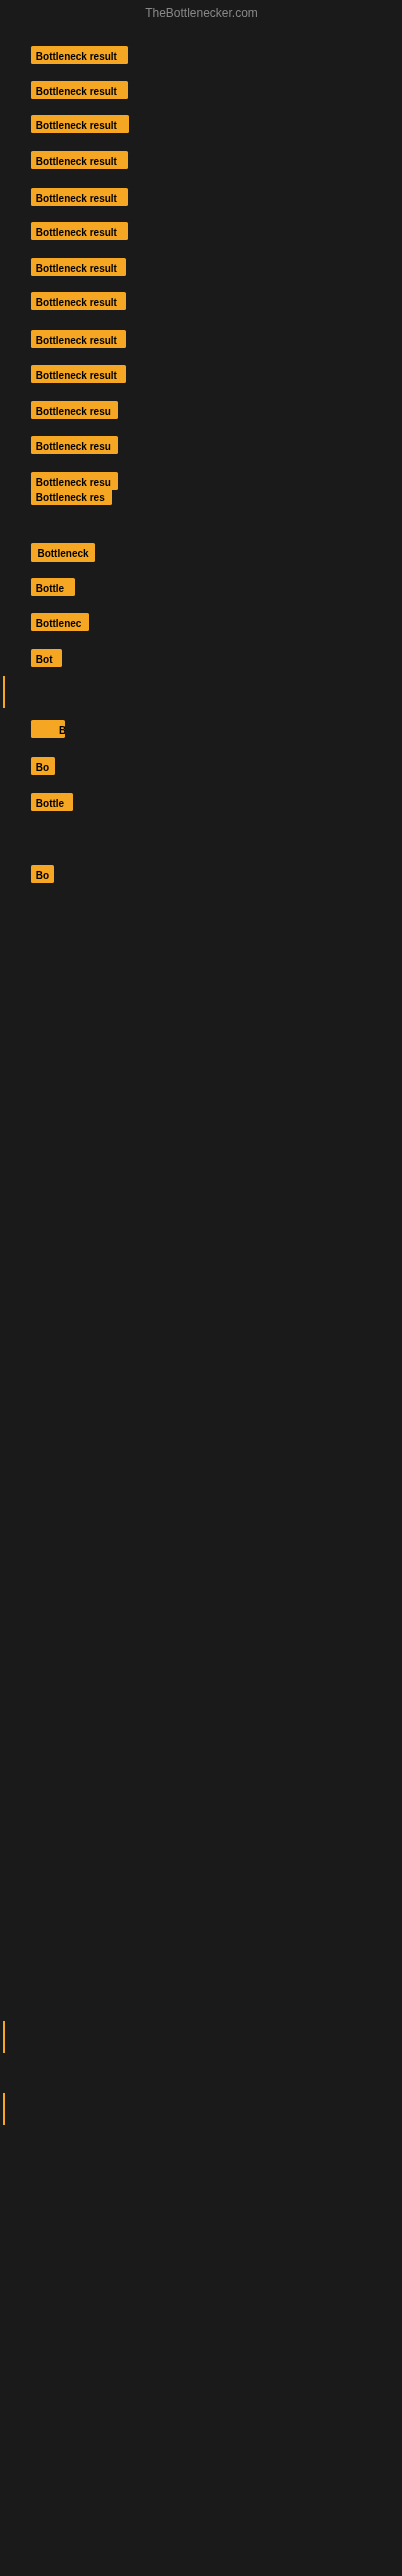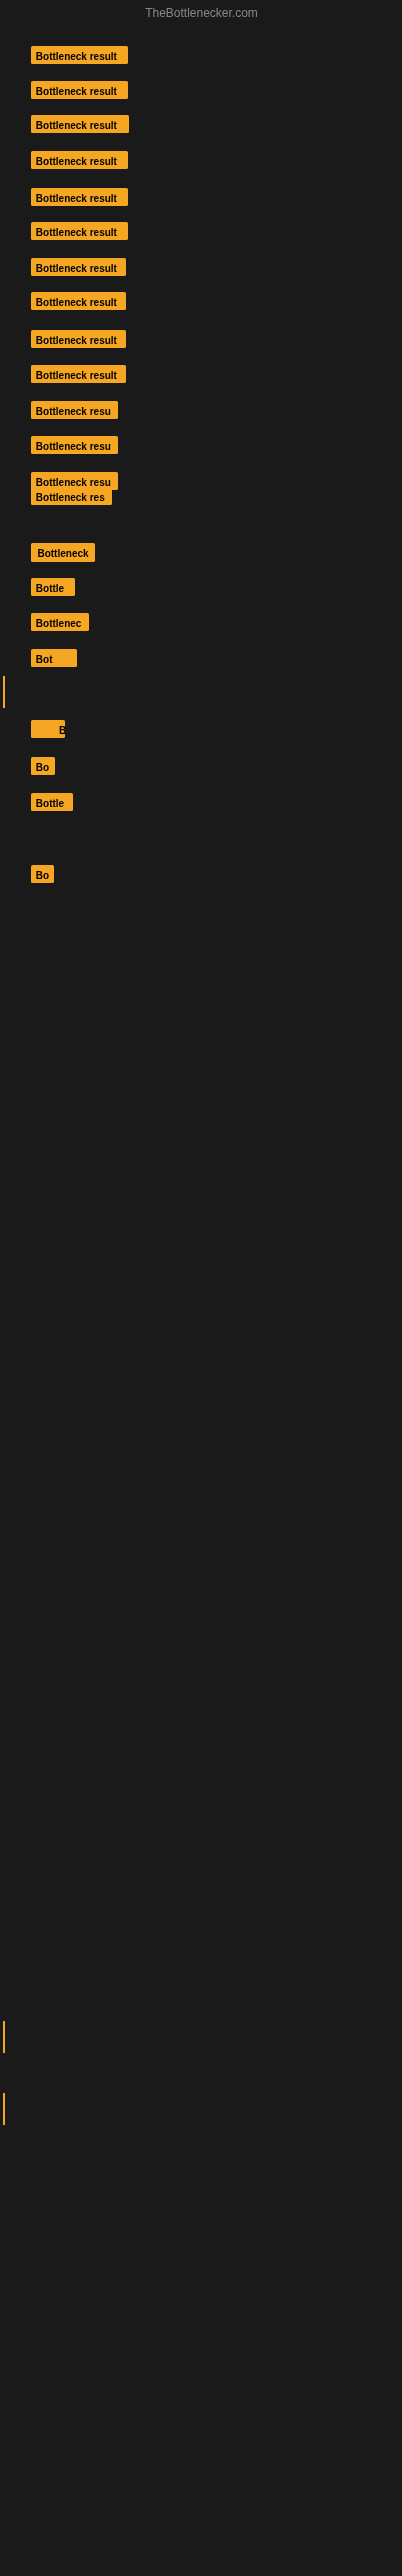--- a/index.html
+++ b/index.html
@@ -55,21 +55,21 @@
     <div class="bottleneck-badge" style="top: 292px; left: 0px; width: 95px; height: 17.7px; line-height: 17.7px;">Bottleneck result</div>
     <div class="bottleneck-badge" style="top: 330px; left: 0px; width: 95px; height: 17.7px; line-height: 17.7px;">Bottleneck result</div>
     <div class="bottleneck-badge" style="top: 365px; left: 0px; width: 95px; height: 17.7px; line-height: 17.7px;">Bottleneck result</div>
     <div class="bottleneck-badge" style="top: 401px; left: 0px; width: 87px; height: 17.7px; line-height: 17.7px;">Bottleneck resu</div>
     <div class="bottleneck-badge" style="top: 436px; left: 0px; width: 87px; height: 17.7px; line-height: 17.7px;">Bottleneck resu</div>
     <div class="bottleneck-badge" style="top: 472px; left: 0px; width: 87px; height: 17.7px; line-height: 17.7px;">Bottleneck resu</div>
     <div class="bottleneck-badge" style="top: 487px; left: 0px; width: 81px; height: 17.7px; line-height: 17.7px;">Bottleneck res</div>
     <div class="bottleneck-badge" style="top: 543px; left: 0px; width: 64px; height: 19px; line-height: 17.7px; text-align: center;">Bottleneck</div>
     <div class="bottleneck-badge" style="top: 578px; left: 0px; width: 44px; height: 17.7px; line-height: 17.7px;">Bottle</div>
     <div class="bottleneck-badge" style="top: 613px; left: 0px; width: 58px; height: 17.7px; line-height: 17.7px;">Bottlenec</div>
-    <div class="bottleneck-badge" style="top: 649px; left: 0px; width: 46px; height: 17.7px; line-height: 17.7px;">Bot</div>
+    <div class="bottleneck-badge" style="top: 649px; left: 0px; width: 31px; height: 17.7px; line-height: 17.7px;">Bot</div>
     <div class="bottleneck-badge" style="top: 720px; left: 0px; width: 34px; height: 17.7px; line-height: 17.7px; padding-left: 28px;">Bott</div>
     <div class="bottleneck-badge" style="top: 757px; left: 0px; width: 24px; height: 17.7px; line-height: 17.7px;">Bo</div>
     <div class="bottleneck-badge" style="top: 793px; left: 0px; width: 42px; height: 17.7px; line-height: 17.7px;">Bottle</div>
     <div class="bottleneck-badge" style="top: 865px; left: 0px; width: 22.5px; height: 17.7px; line-height: 17.7px;">Bo</div>
   </div>
 <div id="lines-container">
     <div class="vertical-line" style="top: 676px; height: 32px;"></div>
     <div class="vertical-line" style="top: 2021px; height: 32px;"></div>
     <div class="vertical-line" style="top: 2093px; height: 32px;"></div>
   </div>

